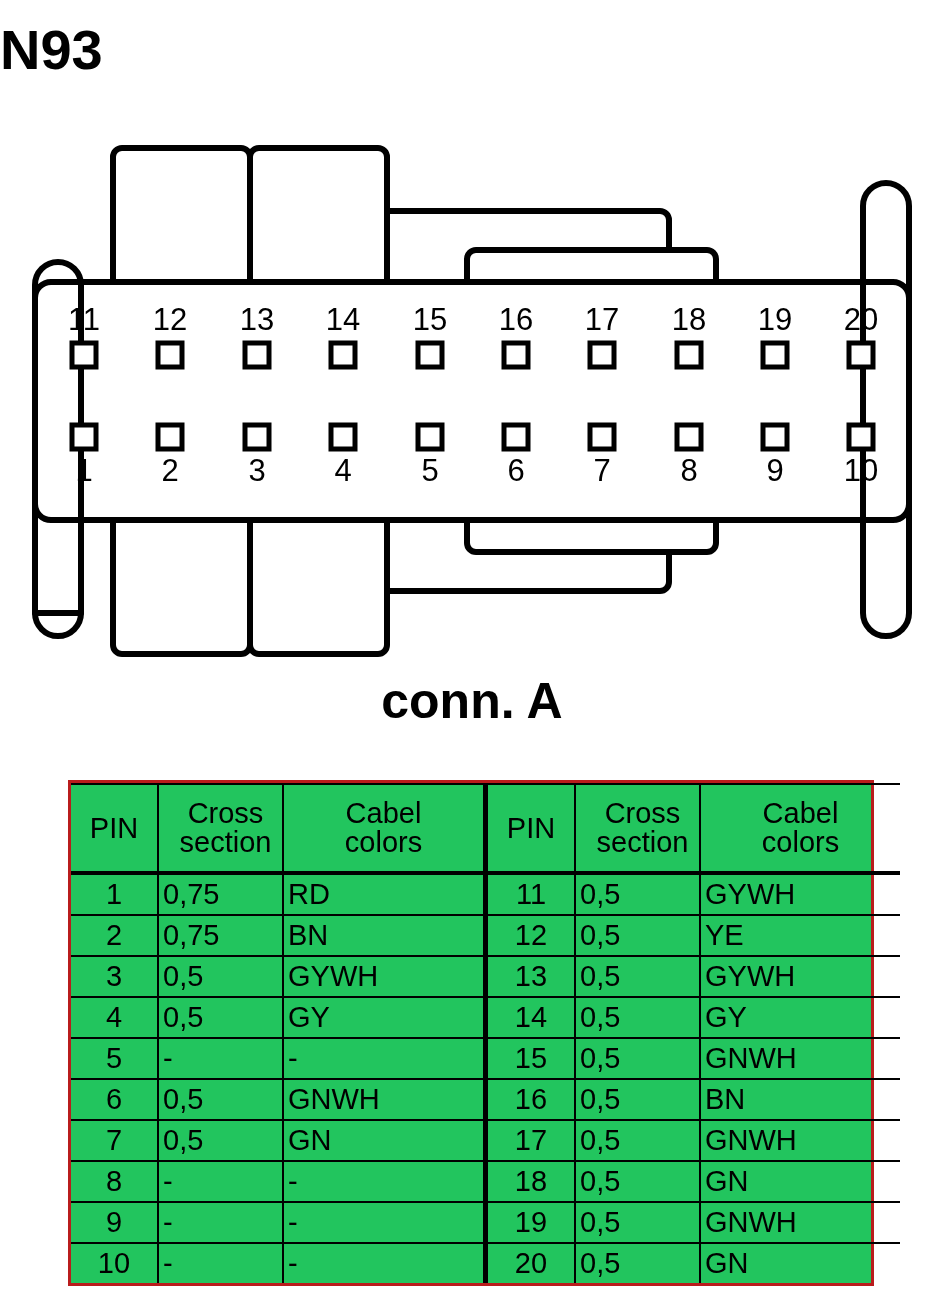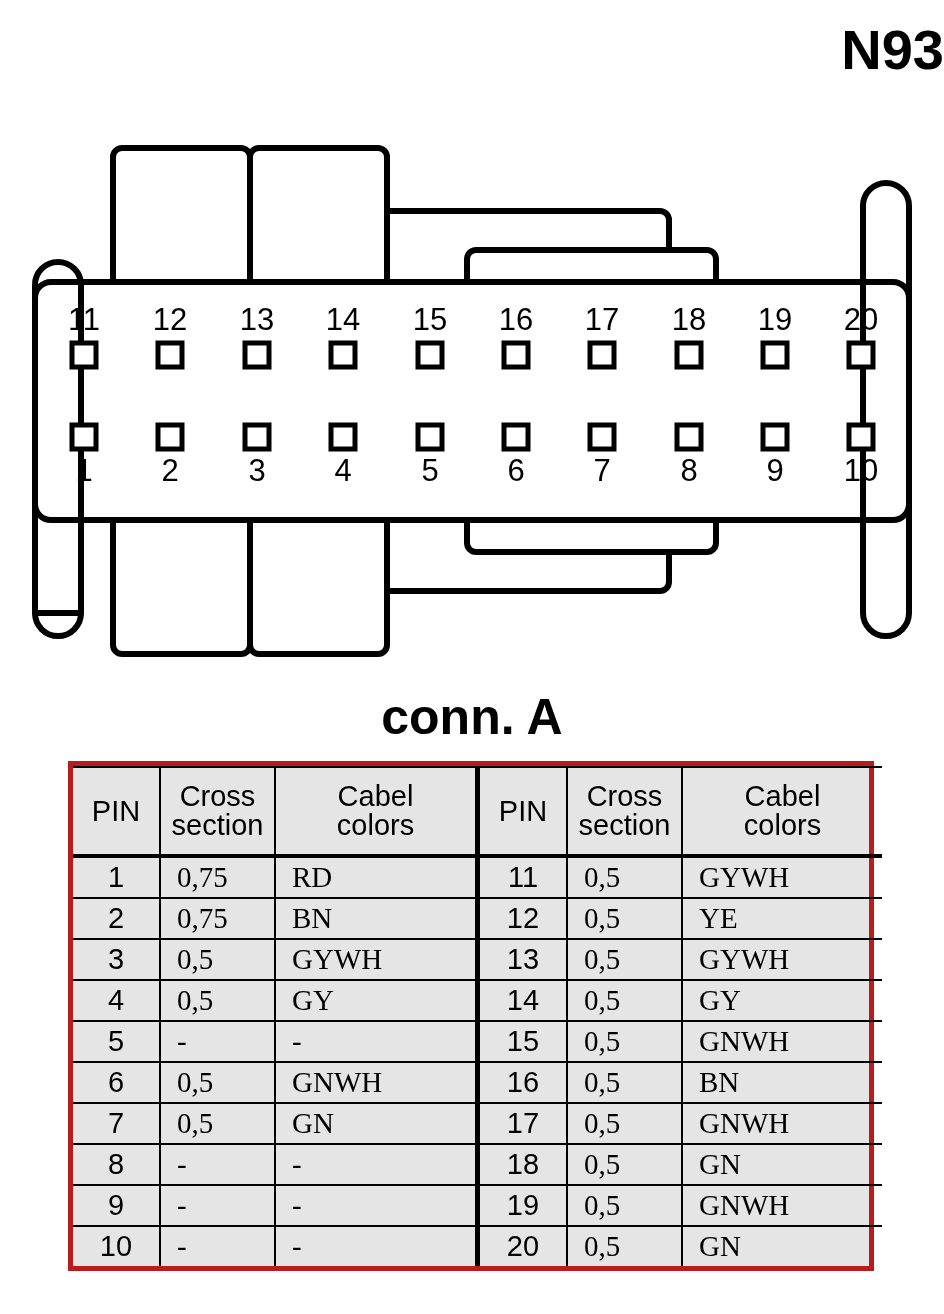--- a/index.html
+++ b/index.html
@@ -15,21 +15,21 @@
     overflow: hidden;
     position: relative;
   }
 
   
   #title-block {
     position: absolute;
     top: 22px;
     left: 0;
     width: 944px;
-    text-align: right;
+    text-align: left;
   }
   #page-title {
     font-size: 56px;
     font-weight: bold;
     letter-spacing: 0px;
     line-height: 1;
   }
 
   
   #connector-figure {
@@ -58,41 +58,41 @@
     font-family: "Liberation Sans", sans-serif;
     font-size: 31px;
     fill: #000000;
     text-anchor: middle;
     dominant-baseline: alphabetic;
   }
 
   
   #connector-caption-block {
     position: absolute;
-    top: 692px;
+    top: 676px;
     left: 0;
     width: 944px;
     text-align: center;
   }
   #connector-caption {
     font-size: 50px;
     font-weight: bold;
     line-height: 1;
   }
 
   
   #pin-tables {
     position: absolute;
-    top: 761px;
+    top: 780px;
     left: 68px;
     width: 806px;
     display: flex;
-    border: 5px solid #b91c1c;
+    border: 3px solid #b91c1c;
     box-sizing: border-box;
-    background: #e5e5e5;
+    background: #22c55e;
   }
   table.pin-table {
     border-collapse: collapse;
     width: 398px;
     table-layout: fixed;
   }
   table.pin-table.left-table {
     border-right: 5px solid #000000;
   }
   table.pin-table th,
@@ -111,31 +111,31 @@
   }
   table.pin-table th.col-pin,
   table.pin-table td.col-pin {
     width: 86px;
     text-align: center;
     border-left: none;
   }
   table.pin-table th.col-cross,
   table.pin-table td.col-cross {
     width: 113px;
+    padding-left: 10px;
   }
   table.pin-table th.col-colors,
   table.pin-table td.col-colors {
     width: 199px;
     border-right: none;
   }
   table.pin-table td.col-cross,
   table.pin-table td.col-colors {
     text-align: left;
-    padding-left: 16px;
-    font-family: Liberation Serif, serif;
+    padding-left: 4px;
   }
   table.pin-table th.col-cross,
   table.pin-table th.col-colors {
     text-align: center;
   }
   table.pin-table tr:last-child td {
     border-bottom: none;
   }
   .th-line {
     display: block;

